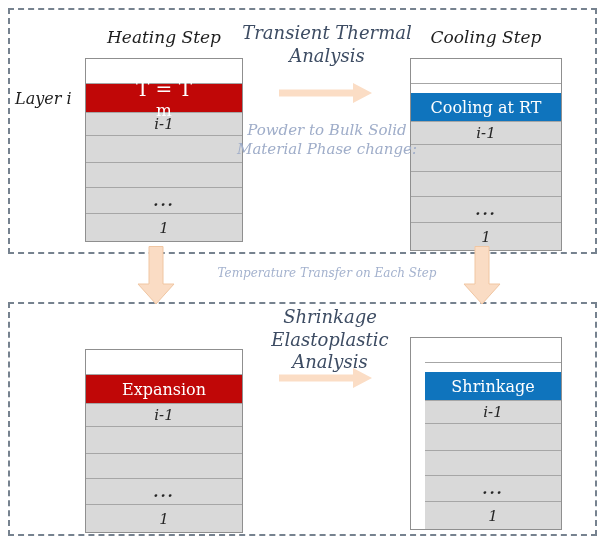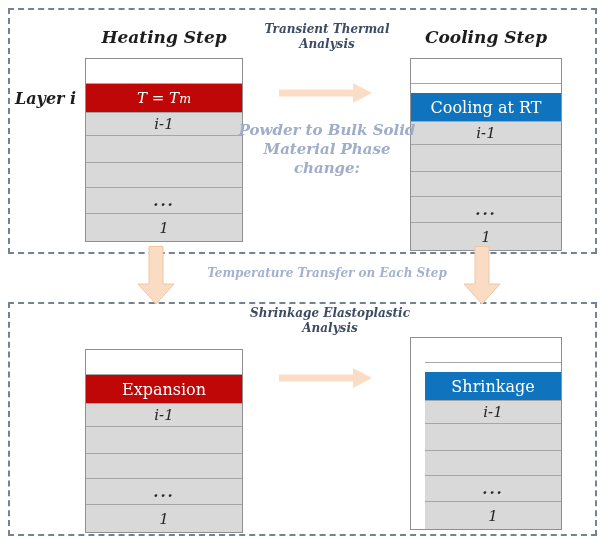--- a/index.html
+++ b/index.html
@@ -20,30 +20,30 @@
     box-sizing:border-box;border-bottom:1px solid #a6a6a6;
     display:flex;align-items:center;justify-content:center;
     font-size:15px;color:#262626;
   }
   .cell:last-child{border-bottom:none;}
   .cell.white{background:#ffffff;height:25px;}
   .cell.gray{background:#d9d9d9;font-style:italic;}
   .cell.active{height:29px;color:#ffffff;font-size:16px;font-style:normal;}
   .cell.red{background:#c00707;}
   .cell.blue{background:#0f74bd;margin-top:9px;}
-  .cell.math{font-style:italic;font-size:15px;}
+  .cell.math{font-size:20px;flex-direction:column;}
   .h-prev{height:23px;}
   .h-e1{height:27px;}
   .h-e2{height:25px;}
   .h-dots{height:26px;letter-spacing:2px;font-weight:bold;}
   .h-first{height:27px;}
 
-  .lbl{position:absolute;text-align:center;line-height:1.25;font-weight:bold;}
+  .lbl{position:absolute;text-align:center;line-height:1.25;}
   .stack-title{font-style:italic;font-size:17px;color:#1d1d1d;}
-  .center-title{font-style:italic;font-size:12px;color:#3d4c63;}
+  .center-title{font-style:italic;font-size:18px;color:#3d4c63;}
   .note{font-style:italic;font-size:15px;color:#9fadc9;}
   .layer-label{font-style:italic;font-size:16px;color:#1d1d1d;text-align:left;}
   .between-label{font-style:italic;font-size:12px;color:#a4b2ce;}
 
   .arrow{position:absolute;}
 </style>
 </head>
 <body>
 
 <div class="canvas">

